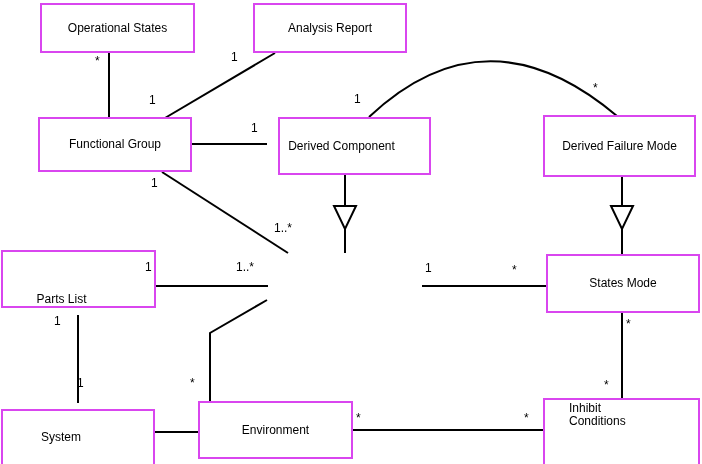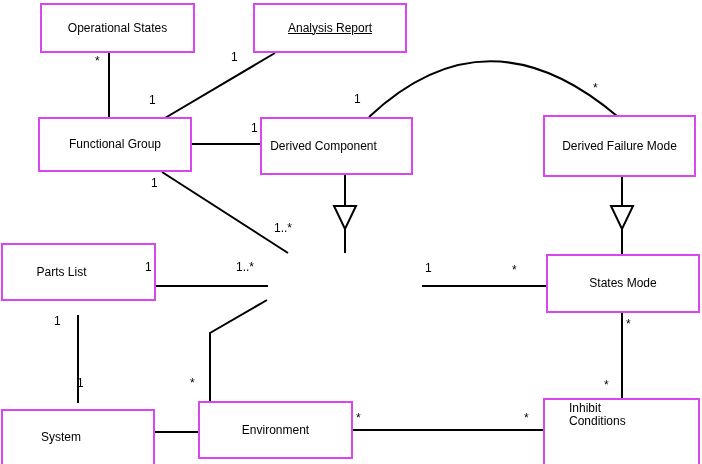--- a/index.html
+++ b/index.html
@@ -58,37 +58,37 @@
 
     <line x1="622" y1="313" x2="622" y2="398"></line>
 
     <line x1="353" y1="430" x2="543" y2="430"></line>
   </svg>
 
   <div class="node" style="left:40px;top:3px;width:155px;height:50px;">
     <span class="lbl">Operational States</span>
   </div>
 
-  <div class="node" style="left:253px;top:3px;width:154px;height:50px;text-decoration:underline;">
+  <div class="node" style="left:253px;top:3px;width:154px;height:50px;">
     <span class="lbl">Analysis Report</span>
   </div>
 
   <div class="node" style="left:38px;top:117px;width:154px;height:55px;">
     <span class="lbl">Functional Group</span>
   </div>
 
-  <div class="node" style="left:260px;top:117px;width:153px;height:58px;">
+  <div class="node" style="left:278px;top:117px;width:153px;height:58px;">
     <span class="lbl" style="transform:translateX(-13px);">Derived Component</span>
   </div>
 
   <div class="node" style="left:543px;top:115px;width:153px;height:62px;">
     <span class="lbl">Derived Failure Mode</span>
   </div>
 
-  <div class="node" style="left:1px;top:243px;width:155px;height:58px;">
+  <div class="node" style="left:1px;top:250px;width:155px;height:58px;align-items:flex-end;">
     <span class="lbl" style="transform:translateX(-17px);">Parts List</span>
   </div>
 
 
   <div class="node" style="left:546px;top:254px;width:154px;height:59px;">
     <span class="lbl">States Mode</span>
   </div>
 
   <div class="node" style="left:1px;top:409px;width:154px;height:57px;">
     <span class="lbl" style="transform:translateX(-17px);">System</span>

